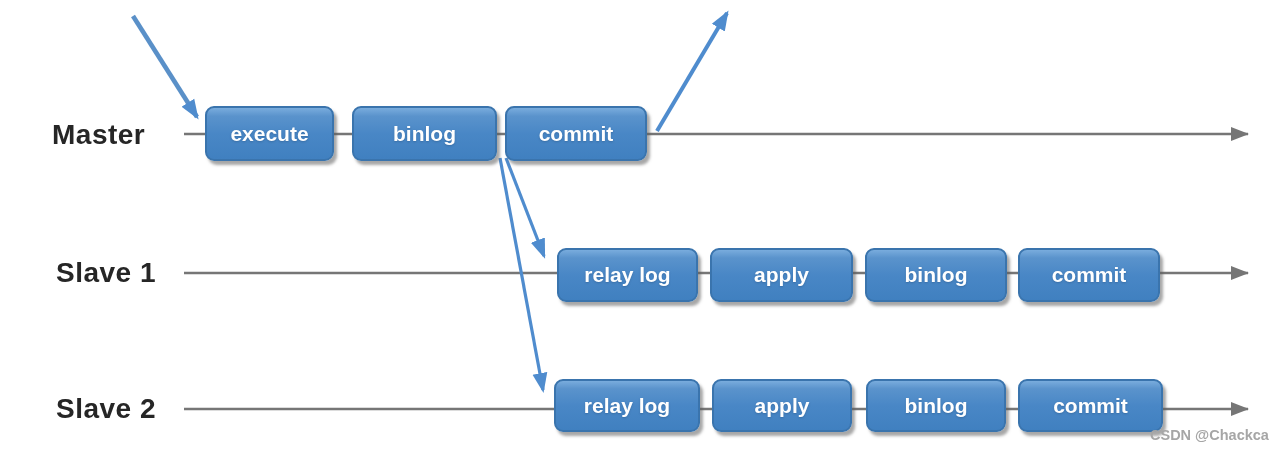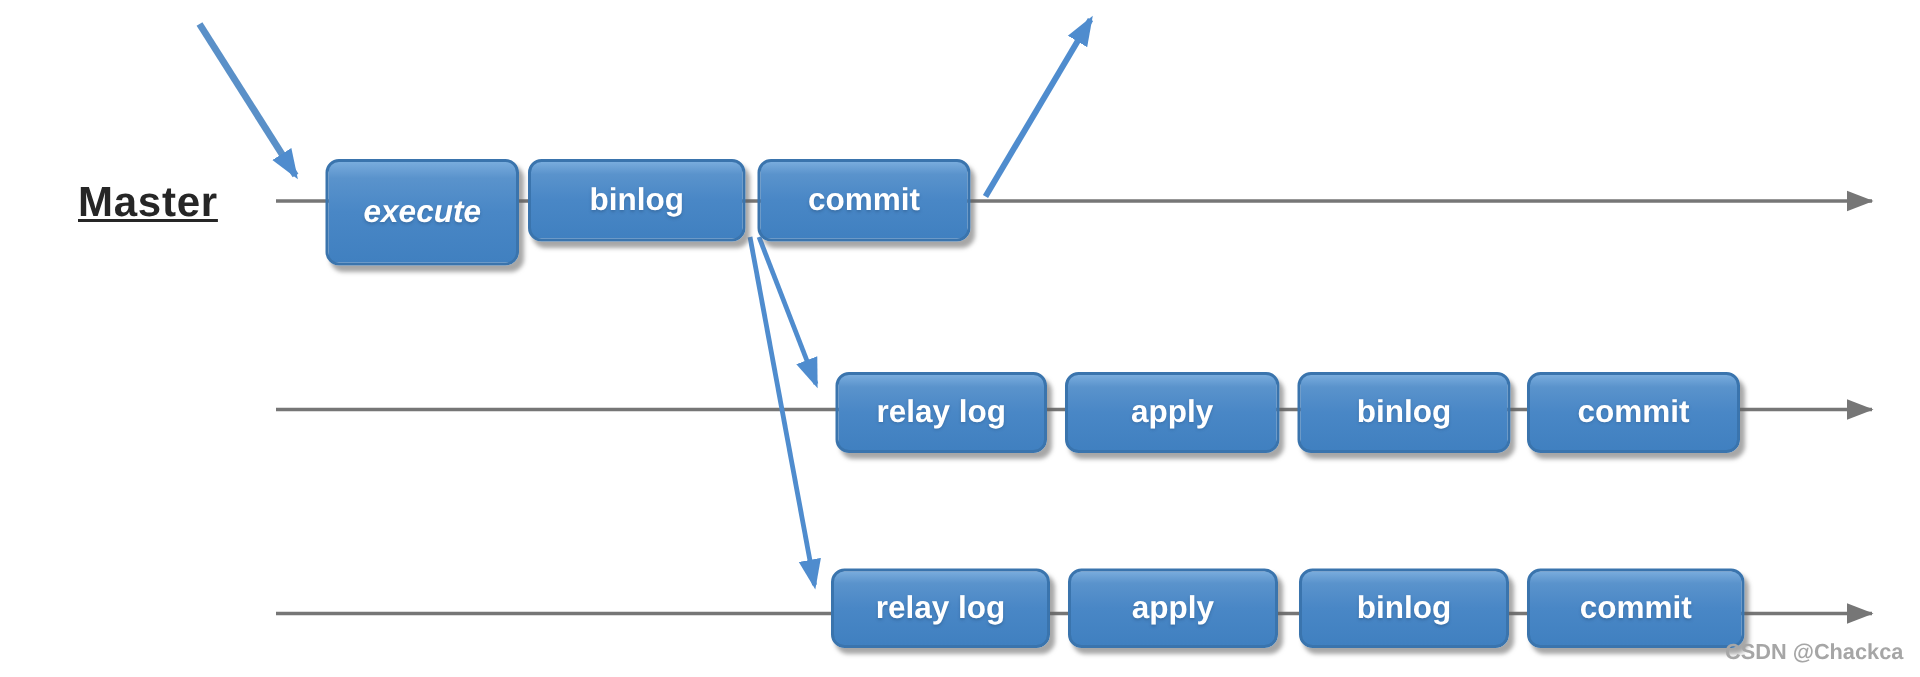--- a/index.html
+++ b/index.html
@@ -24,21 +24,20 @@
   .row-label {
     position: absolute;
     z-index: 1;
     height: 34px;
     line-height: 34px;
     font-size: 28px;
     font-weight: 600;
     color: #262626;
     letter-spacing: 0.5px;
     white-space: nowrap;
-    text-decoration: underline;
   }
   .box {
     position: absolute;
     z-index: 2;
     box-sizing: border-box;
     display: flex;
     align-items: center;
     justify-content: center;
     background: linear-gradient(180deg, #79acdd 0%, #5a93cc 16%, #4987c6 50%, #4080c0 100%);
     border: 2px solid #3a74ad;
@@ -80,22 +79,24 @@
     <line x1="184" y1="273" x2="1248" y2="273" stroke="#767676" stroke-width="2.4" marker-end="url(#mgray)"></line>
     <line x1="184" y1="409" x2="1248" y2="409" stroke="#767676" stroke-width="2.4" marker-end="url(#mgray)"></line>
 
     <line x1="133" y1="16" x2="197" y2="117" stroke="#5a90c8" stroke-width="4.6" marker-end="url(#mblue)"></line>
     <line x1="657" y1="131" x2="727" y2="13" stroke="#4f8cce" stroke-width="4" marker-end="url(#mblue)"></line>
     <line x1="506" y1="158" x2="544" y2="256" stroke="#4f8cce" stroke-width="3.2" marker-end="url(#mblue)"></line>
     <line x1="500" y1="158" x2="543" y2="390" stroke="#4f8cce" stroke-width="3.2" marker-end="url(#mblue)"></line>
   </svg>
 
   <div class="row-label" style="left:52px; top:118px;">Master</div>
+  <div class="row-label" style="left:56px; top:256px;">Slave 1</div>
+  <div class="row-label" style="left:56px; top:392px;">Slave 2</div>
 
-  <div class="box" style="left:217px; top:106px; width:129px; height:71px;font-style:italic;">execute</div>
+  <div class="box" style="left:205px; top:106px; width:129px; height:55px;">execute</div>
   <div class="box" style="left:352px; top:106px; width:145px; height:55px;">binlog</div>
   <div class="box" style="left:505px; top:106px; width:142px; height:55px;">commit</div>
 
   <div class="box" style="left:557px; top:248px; width:141px; height:54px;">relay log</div>
   <div class="box" style="left:710px; top:248px; width:143px; height:54px;">apply</div>
   <div class="box" style="left:865px; top:248px; width:142px; height:54px;">binlog</div>
   <div class="box" style="left:1018px; top:248px; width:142px; height:54px;">commit</div>
 
   <div class="box" style="left:554px; top:379px; width:146px; height:53px;">relay log</div>
   <div class="box" style="left:712px; top:379px; width:140px; height:53px;">apply</div>

